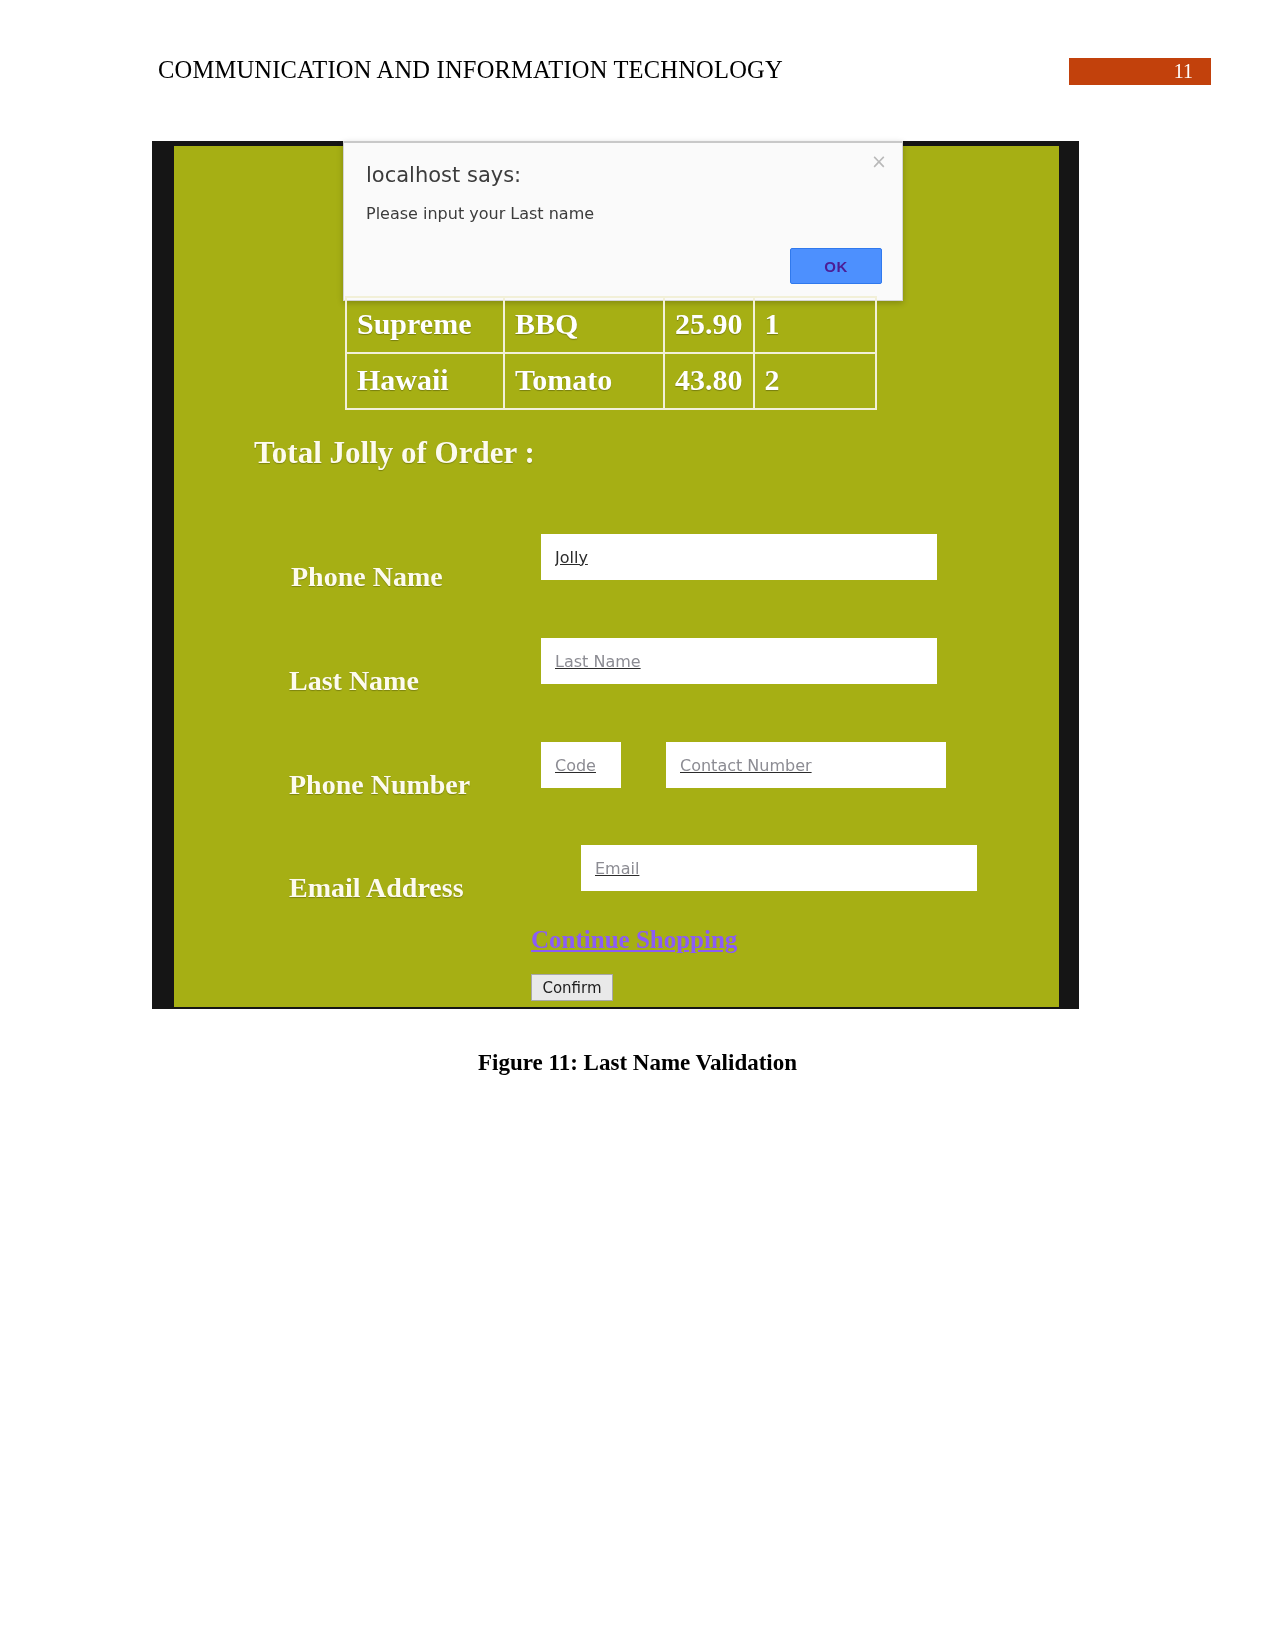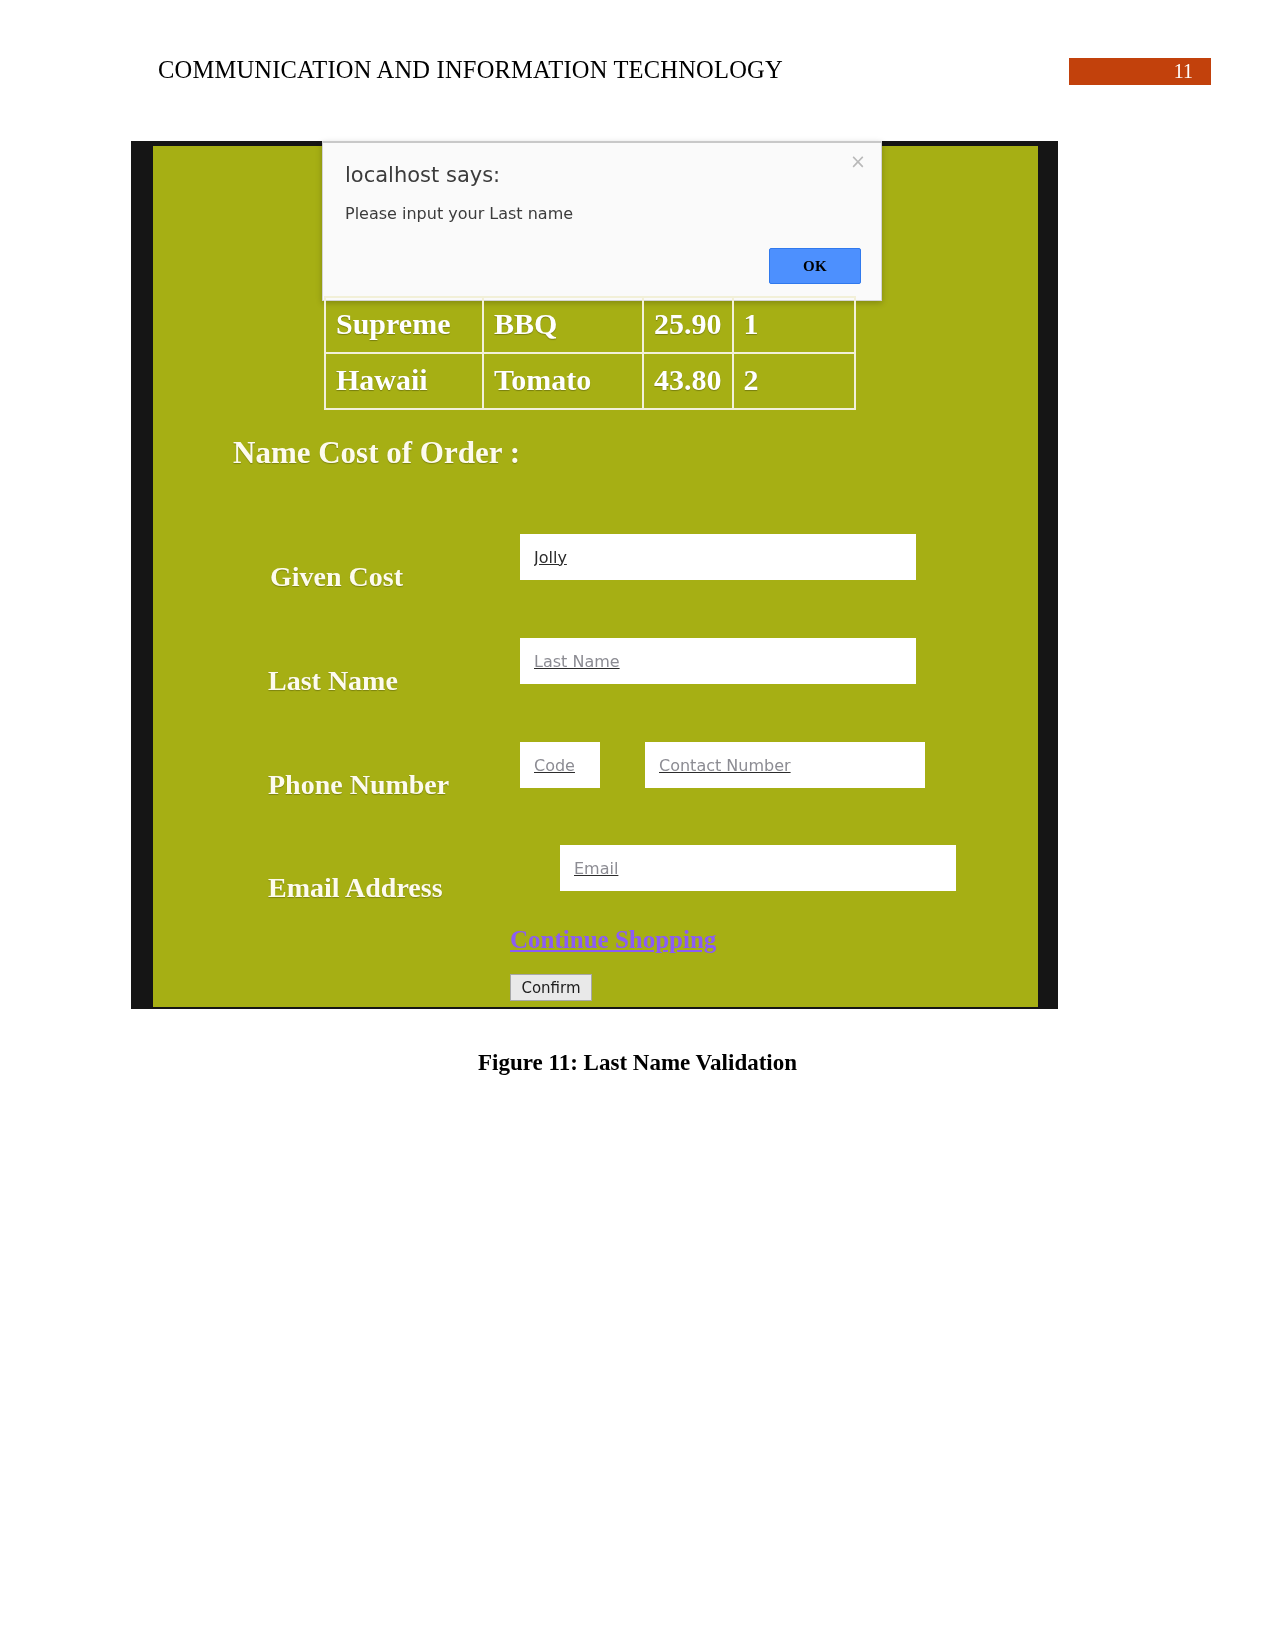--- a/index.html
+++ b/index.html
@@ -47,21 +47,21 @@
     right: 18px;
     top: 2px;
     font-size: 20px;
     color: #ffffff;
     font-family: "Liberation Serif", serif;
   }
 
   
   .shot {
     position: absolute;
-    left: 131px;
+    left: 152px;
     top: 141px;
     width: 927px;
     height: 868px;
     background: #151515;
   }
   .browser-bg {
     position: absolute;
     left: 22px;
     top: 5px;
     width: 885px;
@@ -120,24 +120,24 @@
   }
   .alert-ok {
     position: absolute;
     right: 20px;
     bottom: 16px;
     width: 92px;
     height: 36px;
     background: #4d90fe;
     border: 1px solid #3079ed;
     border-radius: 2px;
-    color: #000000;
+    color: #4c1d95;
     font-size: 15px;
     font-weight: bold;
-    font-family: Liberation Serif, serif;
+    font-family: Liberation Sans, sans-serif;
     letter-spacing: 0.4px;
     cursor: pointer;
   }
 
   
   .order-table {
     position: absolute;
     left: 193px;  
     top: 155px;
     border-collapse: collapse;
@@ -303,23 +303,23 @@
         </tr>
         <tr>
           <td class="col-a">Hawaii</td>
           <td class="col-b">Tomato</td>
           <td class="col-c">43.80</td>
           <td class="col-d">2</td>
         </tr>
       </tbody>
     </table>
 
-    <div class="total-label">Name Cost of Order :</div>
-
-    <div class="flabel lbl-given">Given Cost</div>
+    <div class="total-label">Total Jolly of Order :</div>
+
+    <div class="flabel lbl-given">Phone Name</div>
     <input class="finput in-given" type="text" value="Jolly" style="">
 
     <div class="flabel lbl-last">Last Name</div>
     <input class="finput in-last" type="text" placeholder="Last Name" style="">
 
     <div class="flabel lbl-phone">Phone Number</div>
     <input class="finput in-code" type="text" placeholder="Code" style="">
     <input class="finput in-contact" type="text" placeholder="Contact Number" style="">
 
     <div class="flabel lbl-email">Email Address</div>

